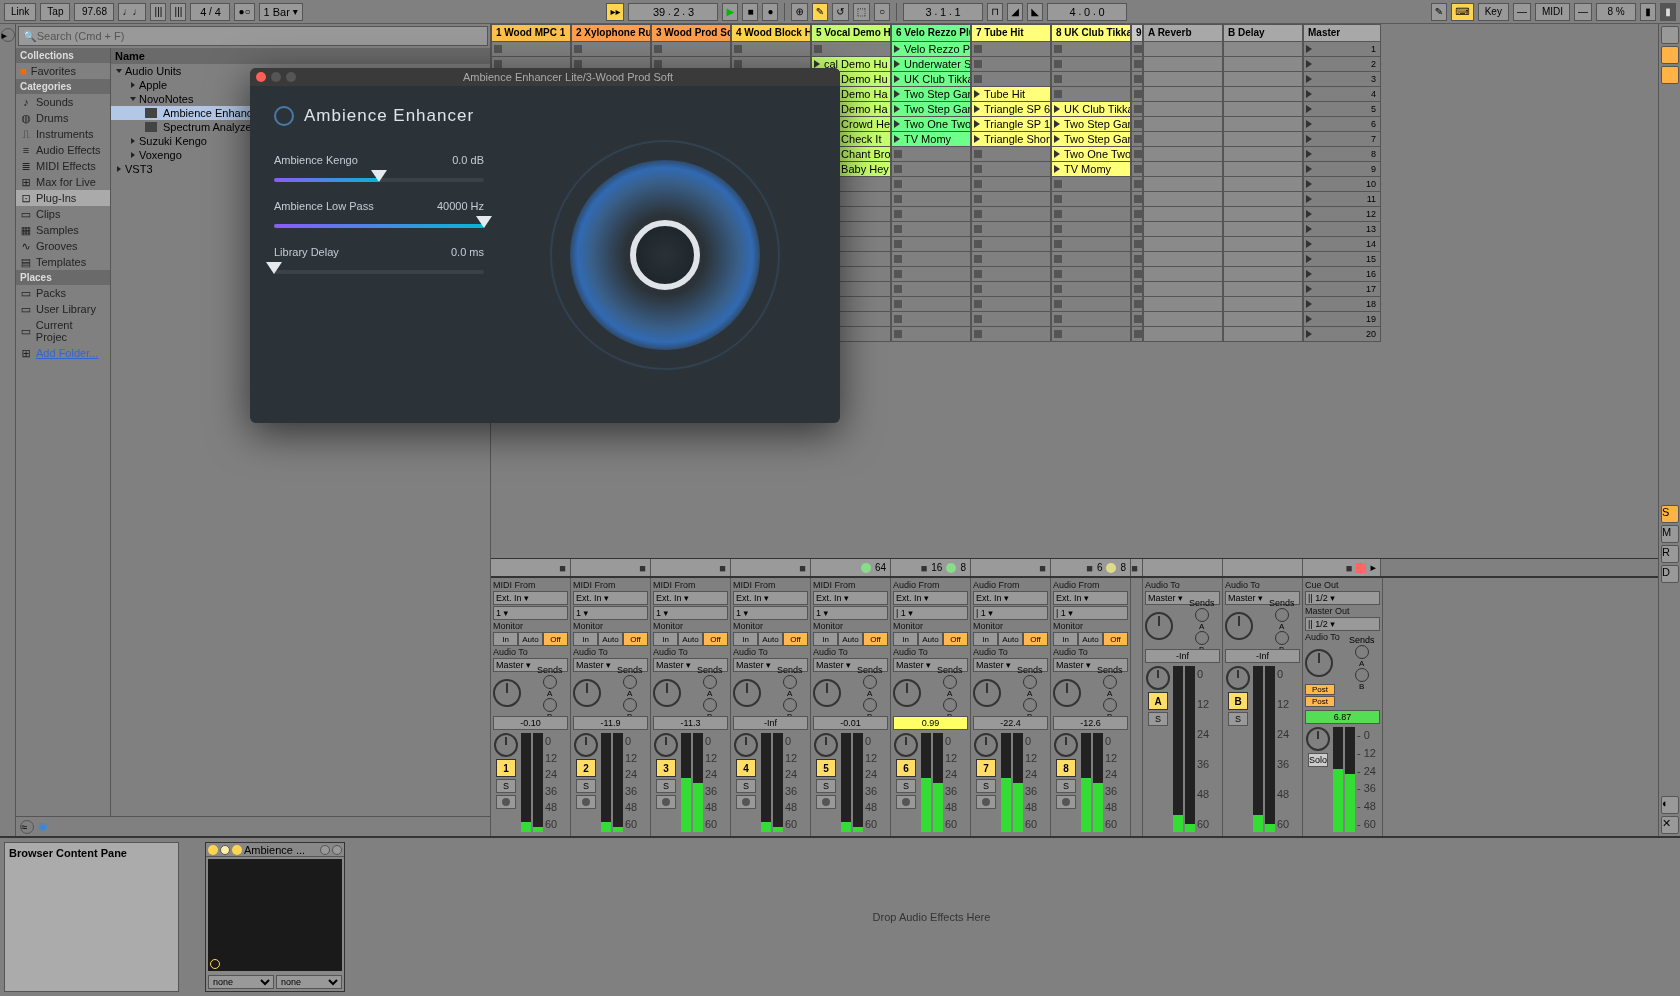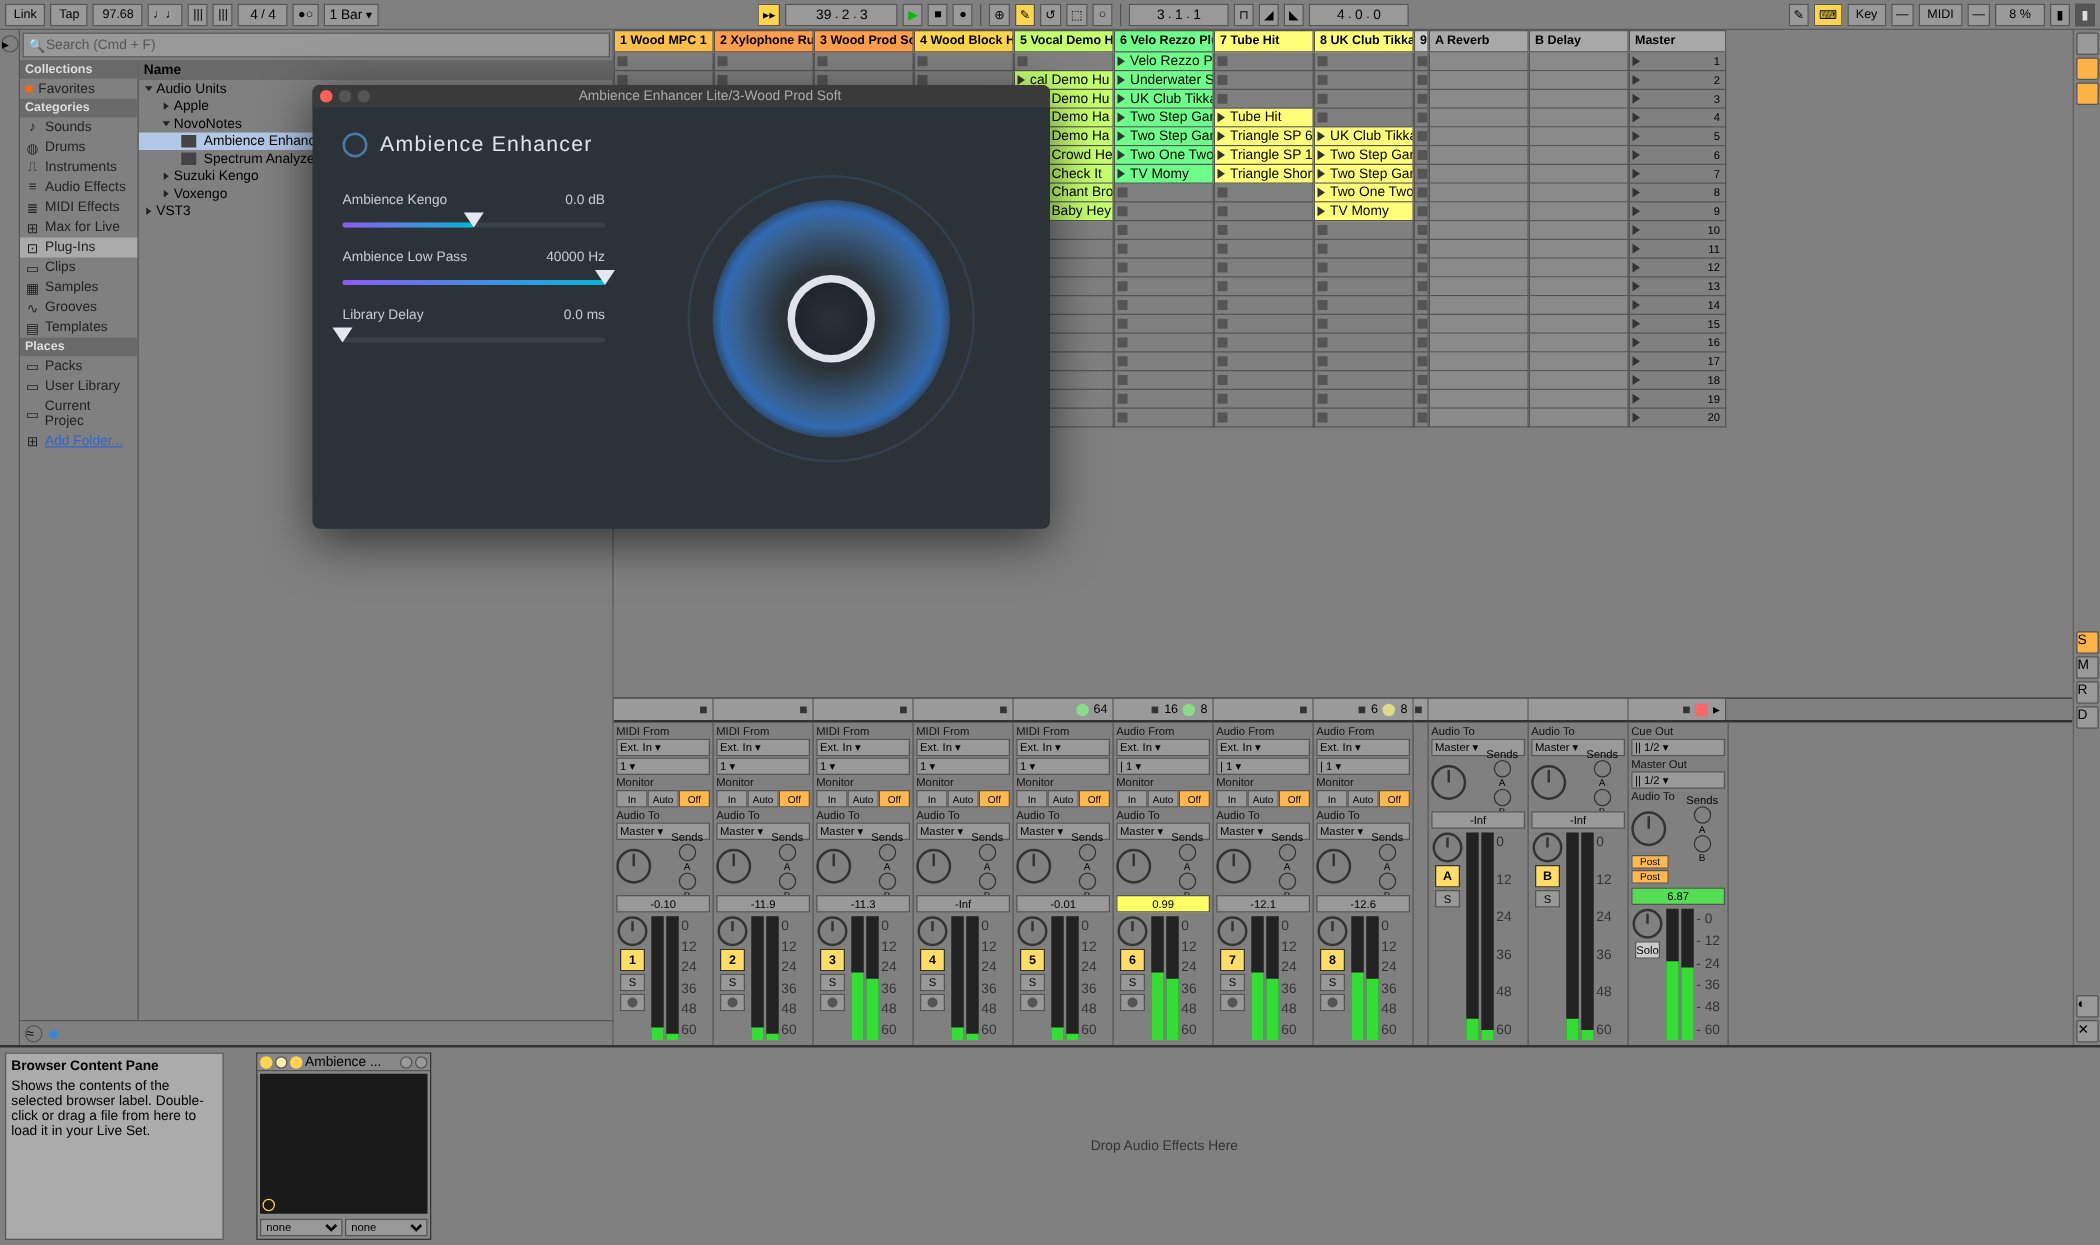--- a/index.html
+++ b/index.html
@@ -1261,21 +1261,21 @@
               <span class="mon-btn">In</span>
               <span class="mon-btn">Auto</span>
               <span class="mon-btn on">Off</span>
             </div>
             <div class="mix-label">Audio To</div>
             <div class="mix-select">Master ▾</div>
             <div class="knob-sends">
               <div class="knob"></div>
               <div class="sends">Sends<div class="mini"></div><div style="font-size:8px">A</div><div class="mini"></div><div style="font-size:8px">B</div></div>
             </div>
-            <div class="vol-val">-12.1</div>
+            <div class="vol-val">-22.4</div>
             <div class="fader-area">
               <div class="fader-left">
                 <div class="fknob"></div>
                 <span class="num-btn">7</span>
                 <span class="s-btn">S</span>
                 <span class="rec-btn">
                   <span class="dot"></span>
                 </span>
               </div>
               <div class="meter">
@@ -1450,21 +1450,20 @@
     <div class="sq">D</div>
     <div style="flex:0.5"></div>
     <div class="sq">◐</div>
     <div class="sq">✕</div>
   </div>
 </div>
 
 <div class="bottom">
   <div class="info-pane">
     <div class="title">Browser Content Pane</div>
-    <div>Shows the contents of the selected browser label. Double-click or drag a file from here to load it in your Live Set.</div>
   </div>
   <div class="device-area">
     <div class="xy">
         <div class="bar" style="height:45%"></div>
       </div>
     <div class="device">
       <div class="device-head">
         <span class="c" style="background:#ffd54f"></span>
         <span class="c" style="background:#ffeeaa;border:1px solid #555"></span>
         <span class="c" style="background:#ffd54f"></span>

